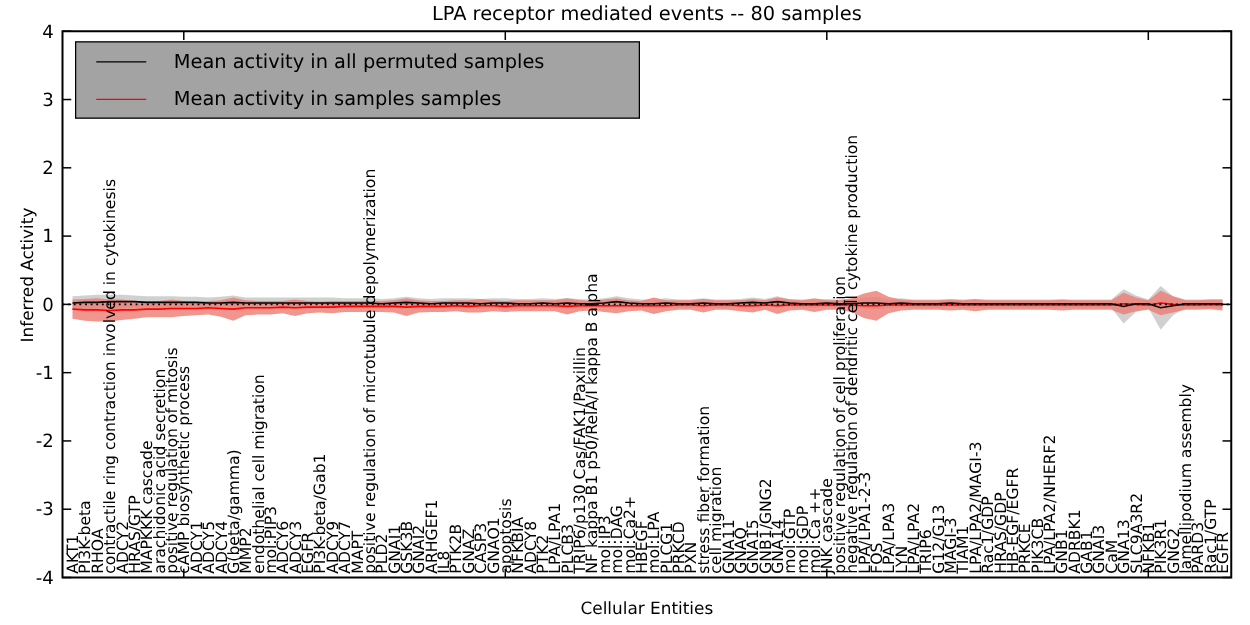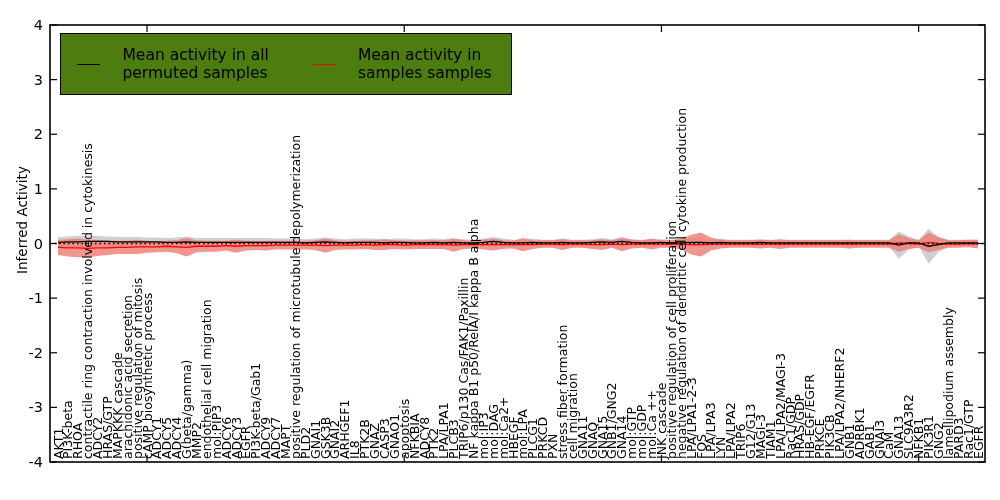--- a/index.html
+++ b/index.html
@@ -4,22 +4,22 @@
 <style>
   html,body{margin:0;padding:0;background:#ffffff;}
   .fig{position:relative;width:1000px;height:500px;background:#ffffff;
        font-family:"DejaVu Sans","Liberation Sans",sans-serif;color:#000;overflow:hidden;}
   .title{position:absolute;left:50px;top:2px;width:935px;text-align:center;
          font-size:15.5px;}
   .xlab{position:absolute;left:50px;top:479px;width:935px;text-align:center;font-size:13.5px;}
   .ylab{position:absolute;left:-58px;top:212px;width:160px;text-align:center;
         font-size:13.5px;transform:rotate(-90deg);}
   .legend{position:absolute;left:60px;top:33px;width:452px;height:62px;
-          border:1.8px solid #000;background:#4d7c0f;box-sizing:border-box;
-          display:flex;justify-content:space-around;z-index:5;}
+          border:1.8px solid #000;background:#a3a3a3;box-sizing:border-box;
+          display:flex;flex-direction:column;justify-content:space-around;z-index:5;}
   .legend .row{display:flex;align-items:center;padding-left:16px;}
   .legend .swatch{display:inline-block;width:40px;height:0;border-top:1.6px solid #000;margin-right:22px;}
   .legend .lab{font-size:15.5px;}
   svg{position:absolute;left:0;top:0;}
 </style>
 </head>
 <body>
 
 <div class="fig">
   <div id="plot">
@@ -154,21 +154,23 @@
         <line x1="147.03225806451613" x2="147.03225806451613" y1="25" y2="32" stroke="#000" stroke-width="1.2"></line>
         <line x1="147.03225806451613" x2="147.03225806451613" y1="455" y2="462" stroke="#000" stroke-width="1.2"></line>
         <line x1="404.23655913978496" x2="404.23655913978496" y1="25" y2="32" stroke="#000" stroke-width="1.2"></line>
         <line x1="404.23655913978496" x2="404.23655913978496" y1="455" y2="462" stroke="#000" stroke-width="1.2"></line>
         <line x1="661.4408602150538" x2="661.4408602150538" y1="25" y2="32" stroke="#000" stroke-width="1.2"></line>
         <line x1="661.4408602150538" x2="661.4408602150538" y1="455" y2="462" stroke="#000" stroke-width="1.2"></line>
         <line x1="918.6451612903226" x2="918.6451612903226" y1="25" y2="32" stroke="#000" stroke-width="1.2"></line>
         <line x1="918.6451612903226" x2="918.6451612903226" y1="455" y2="462" stroke="#000" stroke-width="1.2"></line>
       </svg>
     </div>
+  <div class="title">LPA receptor mediated events -- 80 samples</div>
   <div class="ylab">Inferred Activity</div>
+  <div class="xlab">Cellular Entities</div>
   <div class="legend">
     <div class="row">
       <span class="swatch" style="border-top-color: rgb(0, 0, 0);"></span>
       <span class="lab">Mean activity in all permuted samples</span>
     </div>
     <div class="row">
       <span class="swatch" style="border-top-color: rgb(255, 0, 0);"></span>
       <span class="lab">Mean activity in samples samples</span>
     </div>
   </div>

